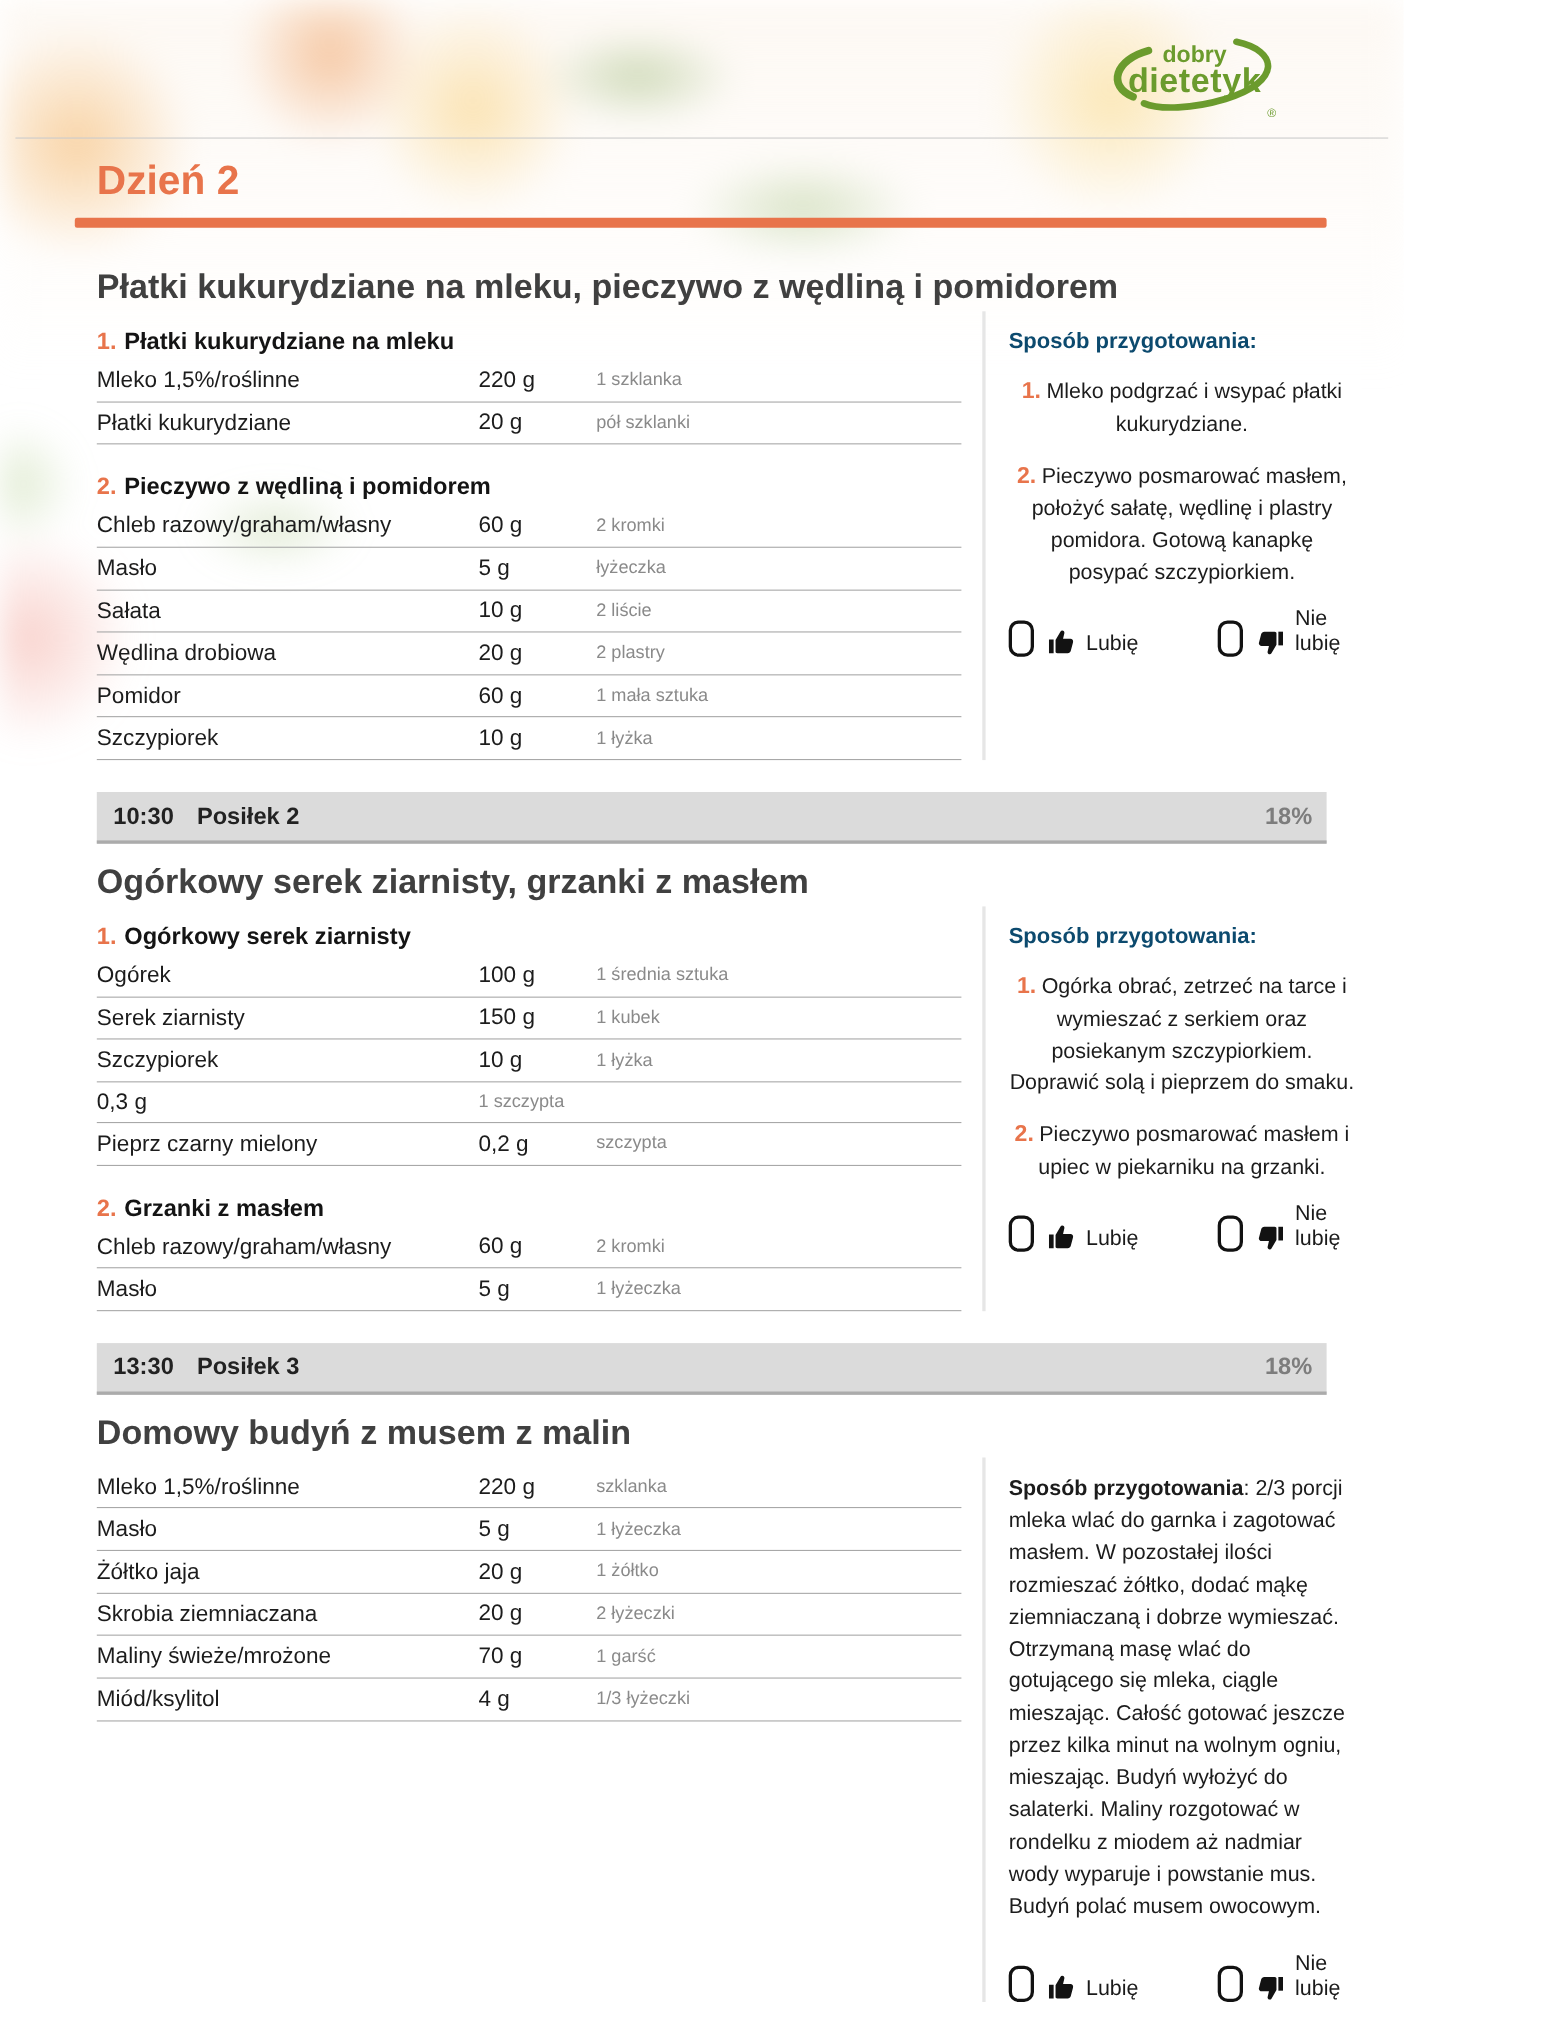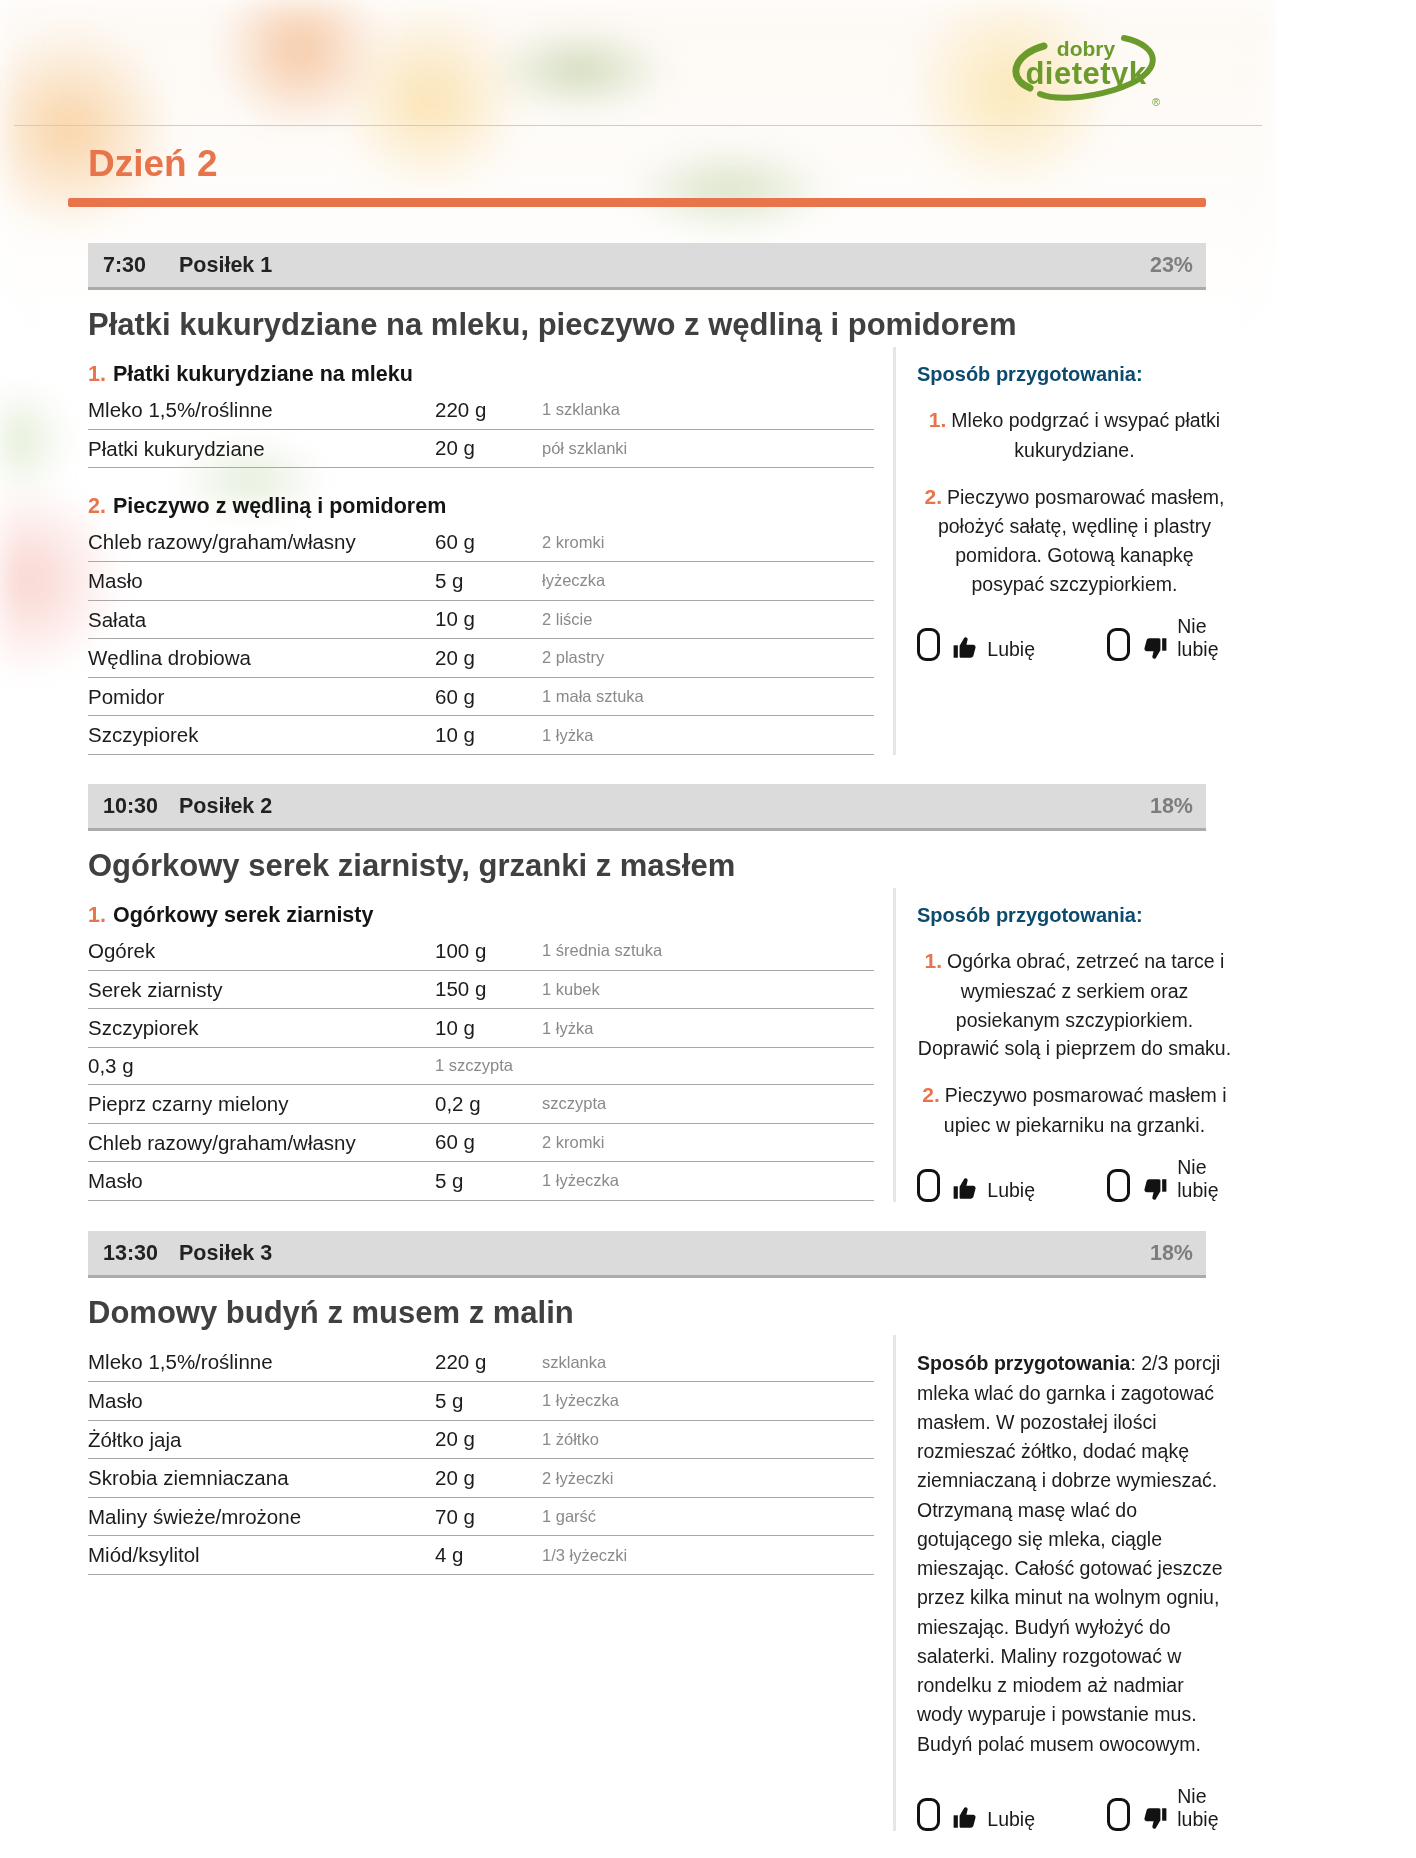--- a/index.html
+++ b/index.html
@@ -72,25 +72,20 @@
     <text class="l1" x="90" y="26" text-anchor="middle">dobry</text>
     <text class="l2" x="90" y="54" text-anchor="middle">dietetyk</text>
     <text class="reg" x="160" y="76" text-anchor="middle">®</text>
   </svg>
 
   <div class="content">
     <h1 class="day-title">Dzień 2</h1>
     <div class="title-rule"></div>
 
     <section class="meal first">
-      <header class="meal-bar">
-        <span class="time">7:30</span>
-        <span class="mname">Posiłek 1</span>
-        <span class="pct">23%</span>
-      </header>
       <h2 class="meal-title">Płatki kukurydziane na mleku, pieczywo z wędliną i pomidorem</h2>
       <div class="cols">
         <div class="left">
           <div class="group-h">
             <span class="gnum">1.</span><span>Płatki kukurydziane na mleku</span>
           </div>
           <div class="irow">
             <span class="iname">Mleko 1,5%/roślinne</span>
             <span class="iamt">220 g</span>
             <span class="imeas">1 szklanka</span>
@@ -193,20 +188,23 @@
           </div>
           <div class="irow">
             <span class="iamt">0,3 g</span>
             <span class="imeas">1 szczypta</span>
           </div>
           <div class="irow">
             <span class="iname">Pieprz czarny mielony</span>
             <span class="iamt">0,2 g</span>
             <span class="imeas">szczypta</span>
           </div>
+          <div class="group-h" style="margin-top:26px">
+            <span class="gnum">2.</span><span>Grzanki z masłem</span>
+          </div>
           <div class="irow">
             <span class="iname">Chleb razowy/graham/własny</span>
             <span class="iamt">60 g</span>
             <span class="imeas">2 kromki</span>
           </div>
           <div class="irow">
             <span class="iname">Masło</span>
             <span class="iamt">5 g</span>
             <span class="imeas">1 łyżeczka</span>
           </div>

